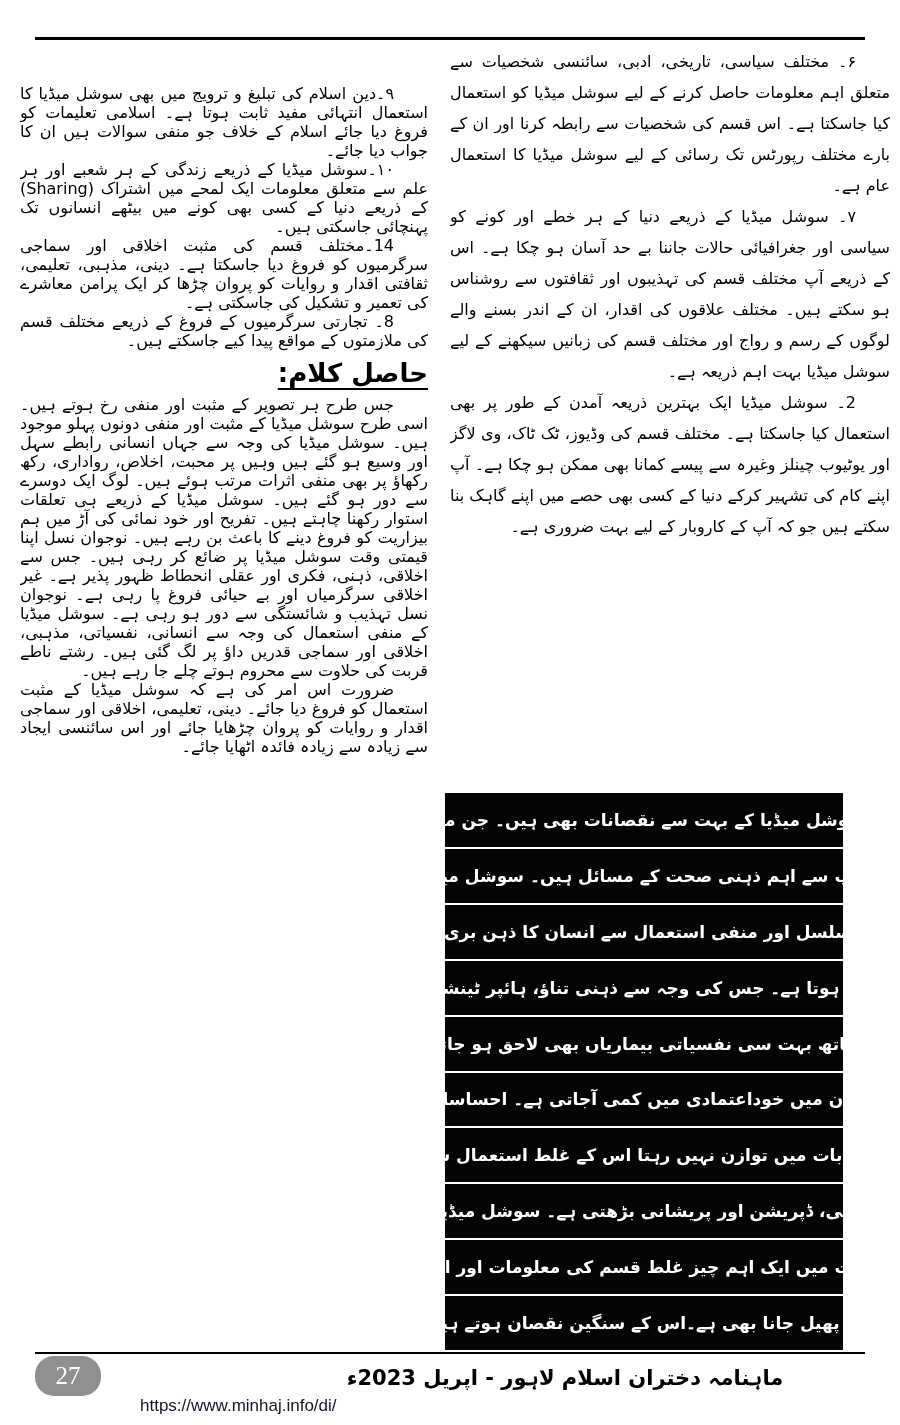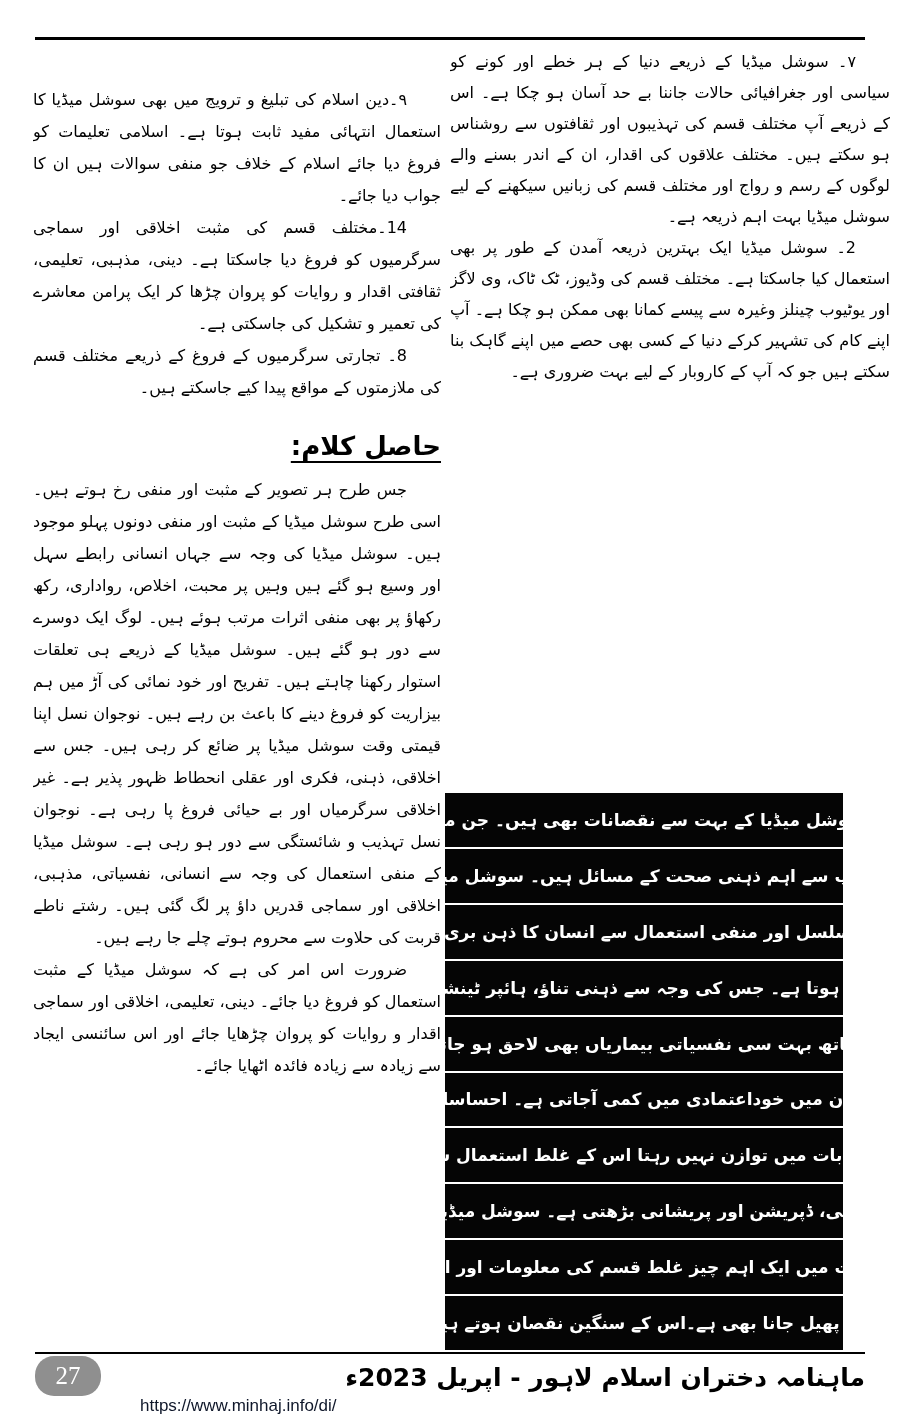--- a/index.html
+++ b/index.html
@@ -30,36 +30,36 @@
   .right-col {
     top: 46px;
     left: 450px;
     width: 440px;
     height: 744px;
     font-size: 16px;
     line-height: 31px;
   }
   .left-col {
     top: 84px;
-    left: 33px;
+    left: 20px;
     width: 408px;
     height: 1266px;
     font-size: 16px;
-    line-height: 32px;
+    line-height: 19px;
   }
   .column p {
     text-indent: 34px;
     font-weight: 500;
   }
   .conclusion-heading {
     font-size: 26px;
     font-weight: bold;
     text-decoration: underline;
     text-underline-offset: 6px;
-    margin: 26px 0 12px 0;
+    margin: 14px 0 12px 0;
     text-indent: 0;
   }
   .highlight-box {
     position: absolute;
     top: 793px;
     left: 445px;
     width: 398px;
     height: 557px;
     display: flex;
     flex-direction: column;
@@ -93,61 +93,63 @@
     align-items: center;
     justify-content: center;
     border-radius: 19px;
   }
   .magazine-title {
     position: absolute;
     top: 1356px;
     right: 35px;
     width: 600px;
     direction: rtl;
-    text-align: right;
-    font-size: 25px;
+    text-align: center;
+    font-size: 21px;
     font-weight: bold;
     line-height: 44px;
   }
   .source-url {
     position: absolute;
     top: 1396px;
     left: 140px;
     direction: ltr;
     font-family: "Liberation Sans", sans-serif;
     font-size: 17px;
     color: #0f172a;
     text-decoration: none;
   }
 </style>
 </head>
 <body>
 
 <div class="rule top-rule"></div>
 
 <section class="column right-col">
+  <p>۶۔ مختلف سیاسی، تاریخی، ادبی، سائنسی شخصیات سے متعلق اہم معلومات حاصل کرنے کے لیے سوشل میڈیا کو استعمال کیا جاسکتا ہے۔ اس قسم کی شخصیات سے رابطہ کرنا اور ان کے بارے مختلف رپورٹس تک رسائی کے لیے سوشل میڈیا کا استعمال عام ہے۔</p>
   <p>۷۔ سوشل میڈیا کے ذریعے دنیا کے ہر خطے اور کونے کو سیاسی اور جغرافیائی حالات جاننا بے حد آسان ہو چکا ہے۔ اس کے ذریعے آپ مختلف قسم کی تہذیبوں اور ثقافتوں سے روشناس ہو سکتے ہیں۔ مختلف علاقوں کی اقدار، ان کے اندر بسنے والے لوگوں کے رسم و رواج اور مختلف قسم کی زبانیں سیکھنے کے لیے سوشل میڈیا بہت اہم ذریعہ ہے۔</p>
   <p>2۔ سوشل میڈیا ایک بہترین ذریعہ آمدن کے طور پر بھی استعمال کیا جاسکتا ہے۔ مختلف قسم کی وڈیوز، ٹک ٹاک، وی لاگز اور یوٹیوب چینلز وغیرہ سے پیسے کمانا بھی ممکن ہو چکا ہے۔ آپ اپنے کام کی تشہیر کرکے دنیا کے کسی بھی حصے میں اپنے گاہک بنا سکتے ہیں جو کہ آپ کے کاروبار کے لیے بہت ضروری ہے۔</p>
 </section>
 
 <aside class="highlight-box">
   <div class="hl-row">سوشل میڈیا کے بہت سے نقصانات بھی ہیں۔ جن میں</div>
   <div class="hl-row">سب سے اہم ذہنی صحت کے مسائل ہیں۔ سوشل میڈیا</div>
   <div class="hl-row">کے مسلسل اور منفی استعمال سے انسان کا ذہن بری طرح</div>
   <div class="hl-row">متاثر ہوتا ہے۔ جس کی وجہ سے ذہنی تناؤ، ہائپر ٹینشن کے</div>
   <div class="hl-row">ساتھ ساتھ بہت سی نفسیاتی بیماریاں بھی لاحق ہو جاتی ہیں۔</div>
   <div class="hl-row">انسان میں خوداعتمادی میں کمی آجاتی ہے۔ احساسات و</div>
   <div class="hl-row">جذبات میں توازن نہیں رہتا اس کے غلط استعمال سے</div>
   <div class="hl-row">تنہائی، ڈپریشن اور پریشانی بڑھتی ہے۔ سوشل میڈیا کے</div>
   <div class="hl-row">نقصانات میں ایک اہم چیز غلط قسم کی معلومات اور افواہوں</div>
   <div class="hl-row">کا پھیل جانا بھی ہے۔اس کے سنگین نقصان ہوتے ہیں</div>
 </aside>
 
 <section class="column left-col">
   <p>۹۔دین اسلام کی تبلیغ و ترویج میں بھی سوشل میڈیا کا استعمال انتہائی مفید ثابت ہوتا ہے۔ اسلامی تعلیمات کو فروغ دیا جائے اسلام کے خلاف جو منفی سوالات ہیں ان کا جواب دیا جائے۔</p>
+  <p>۱۰۔سوشل میڈیا کے ذریعے زندگی کے ہر شعبے اور ہر علم سے متعلق معلومات ایک لمحے میں اشتراک (Sharing) کے ذریعے دنیا کے کسی بھی کونے میں بیٹھے انسانوں تک پہنچائی جاسکتی ہیں۔</p>
   <p>14۔مختلف قسم کی مثبت اخلاقی اور سماجی سرگرمیوں کو فروغ دیا جاسکتا ہے۔ دینی، مذہبی، تعلیمی، ثقافتی اقدار و روایات کو پروان چڑھا کر ایک پرامن معاشرے کی تعمیر و تشکیل کی جاسکتی ہے۔</p>
   <p>8۔ تجارتی سرگرمیوں کے فروغ کے ذریعے مختلف قسم کی ملازمتوں کے مواقع پیدا کیے جاسکتے ہیں۔</p>
   <h2 class="conclusion-heading">حاصل کلام:</h2>
   <p>جس طرح ہر تصویر کے مثبت اور منفی رخ ہوتے ہیں۔ اسی طرح سوشل میڈیا کے مثبت اور منفی دونوں پہلو موجود ہیں۔ سوشل میڈیا کی وجہ سے جہاں انسانی رابطے سہل اور وسیع ہو گئے ہیں وہیں پر محبت، اخلاص، رواداری، رکھ رکھاؤ پر بھی منفی اثرات مرتب ہوئے ہیں۔ لوگ ایک دوسرے سے دور ہو گئے ہیں۔ سوشل میڈیا کے ذریعے ہی تعلقات استوار رکھنا چاہتے ہیں۔ تفریح اور خود نمائی کی آڑ میں ہم بیزاریت کو فروغ دینے کا باعث بن رہے ہیں۔ نوجوان نسل اپنا قیمتی وقت سوشل میڈیا پر ضائع کر رہی ہیں۔ جس سے اخلاقی، ذہنی، فکری اور عقلی انحطاط ظہور پذیر ہے۔ غیر اخلاقی سرگرمیاں اور بے حیائی فروغ پا رہی ہے۔ نوجوان نسل تہذیب و شائستگی سے دور ہو رہی ہے۔ سوشل میڈیا کے منفی استعمال کی وجہ سے انسانی، نفسیاتی، مذہبی، اخلاقی اور سماجی قدریں داؤ پر لگ گئی ہیں۔ رشتے ناطے قربت کی حلاوت سے محروم ہوتے چلے جا رہے ہیں۔</p>
   <p>ضرورت اس امر کی ہے کہ سوشل میڈیا کے مثبت استعمال کو فروغ دیا جائے۔ دینی، تعلیمی، اخلاقی اور سماجی اقدار و روایات کو پروان چڑھایا جائے اور اس سائنسی ایجاد سے زیادہ سے زیادہ فائدہ اٹھایا جائے۔</p>
 </section>
 
 <div class="rule footer-rule"></div>
 
 <div class="page-number">27</div>

